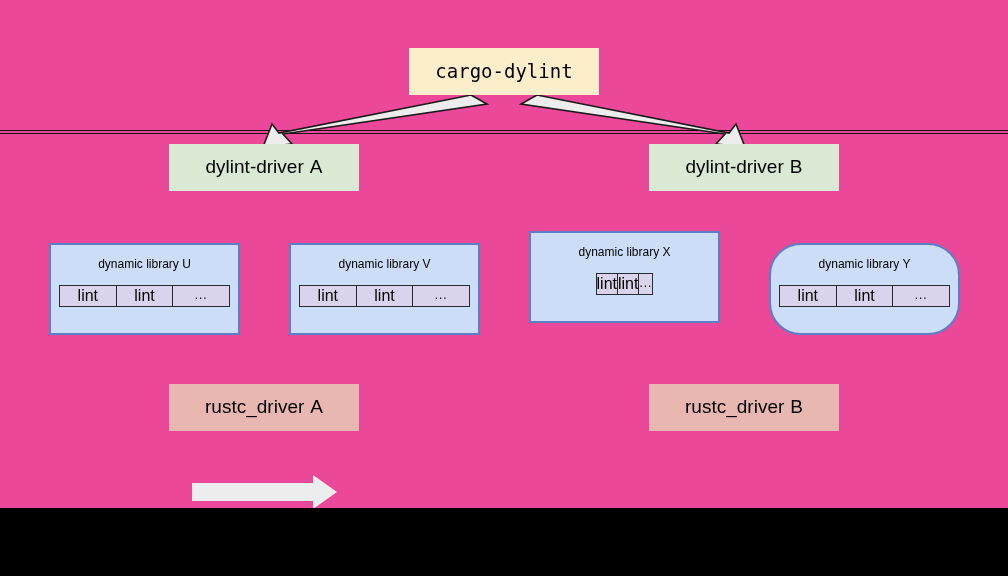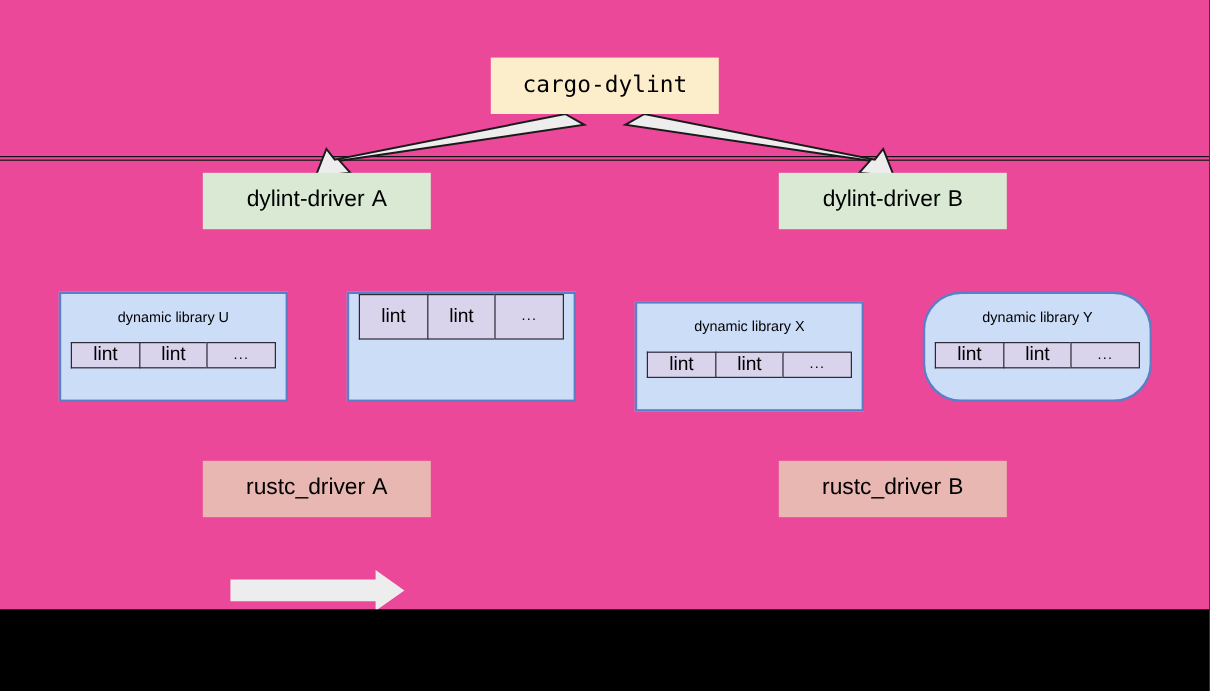--- a/index.html
+++ b/index.html
@@ -156,28 +156,29 @@
   <div class="node node-lib" style="left:49px; top:243px; width:191px; height:92px;">
     <div class="lib-title">dynamic library U</div>
     <div class="lint-row">
       <div class="lint-cell">lint</div>
       <div class="lint-cell">lint</div>
       <div class="lint-cell ellipsis">...</div>
     </div>
   </div>
 
   <div class="node node-lib" style="left:289px; top:243px; width:191px; height:92px;">
-    <div class="lint-row">
-      <div class="lint-cell">lint</div>
-      <div class="lint-cell">lint</div>
-      <div class="lint-cell ellipsis">...</div>
-    </div>
-  </div>
-
-  <div class="node node-lib" style="left:529px; top:251px; width:191px; height:92px;">
+    <div class="lib-title">dynamic library V</div>
+    <div class="lint-row">
+      <div class="lint-cell">lint</div>
+      <div class="lint-cell">lint</div>
+      <div class="lint-cell ellipsis">...</div>
+    </div>
+  </div>
+
+  <div class="node node-lib" style="left:529px; top:231px; width:191px; height:92px;align-items:center;">
     <div class="lib-title">dynamic library X</div>
     <div class="lint-row">
       <div class="lint-cell">lint</div>
       <div class="lint-cell">lint</div>
       <div class="lint-cell ellipsis">...</div>
     </div>
   </div>
 
   <div class="node node-lib" style="left:769px; top:243px; width:191px; height:92px;border-radius:32px;">
     <div class="lib-title">dynamic library Y</div>

